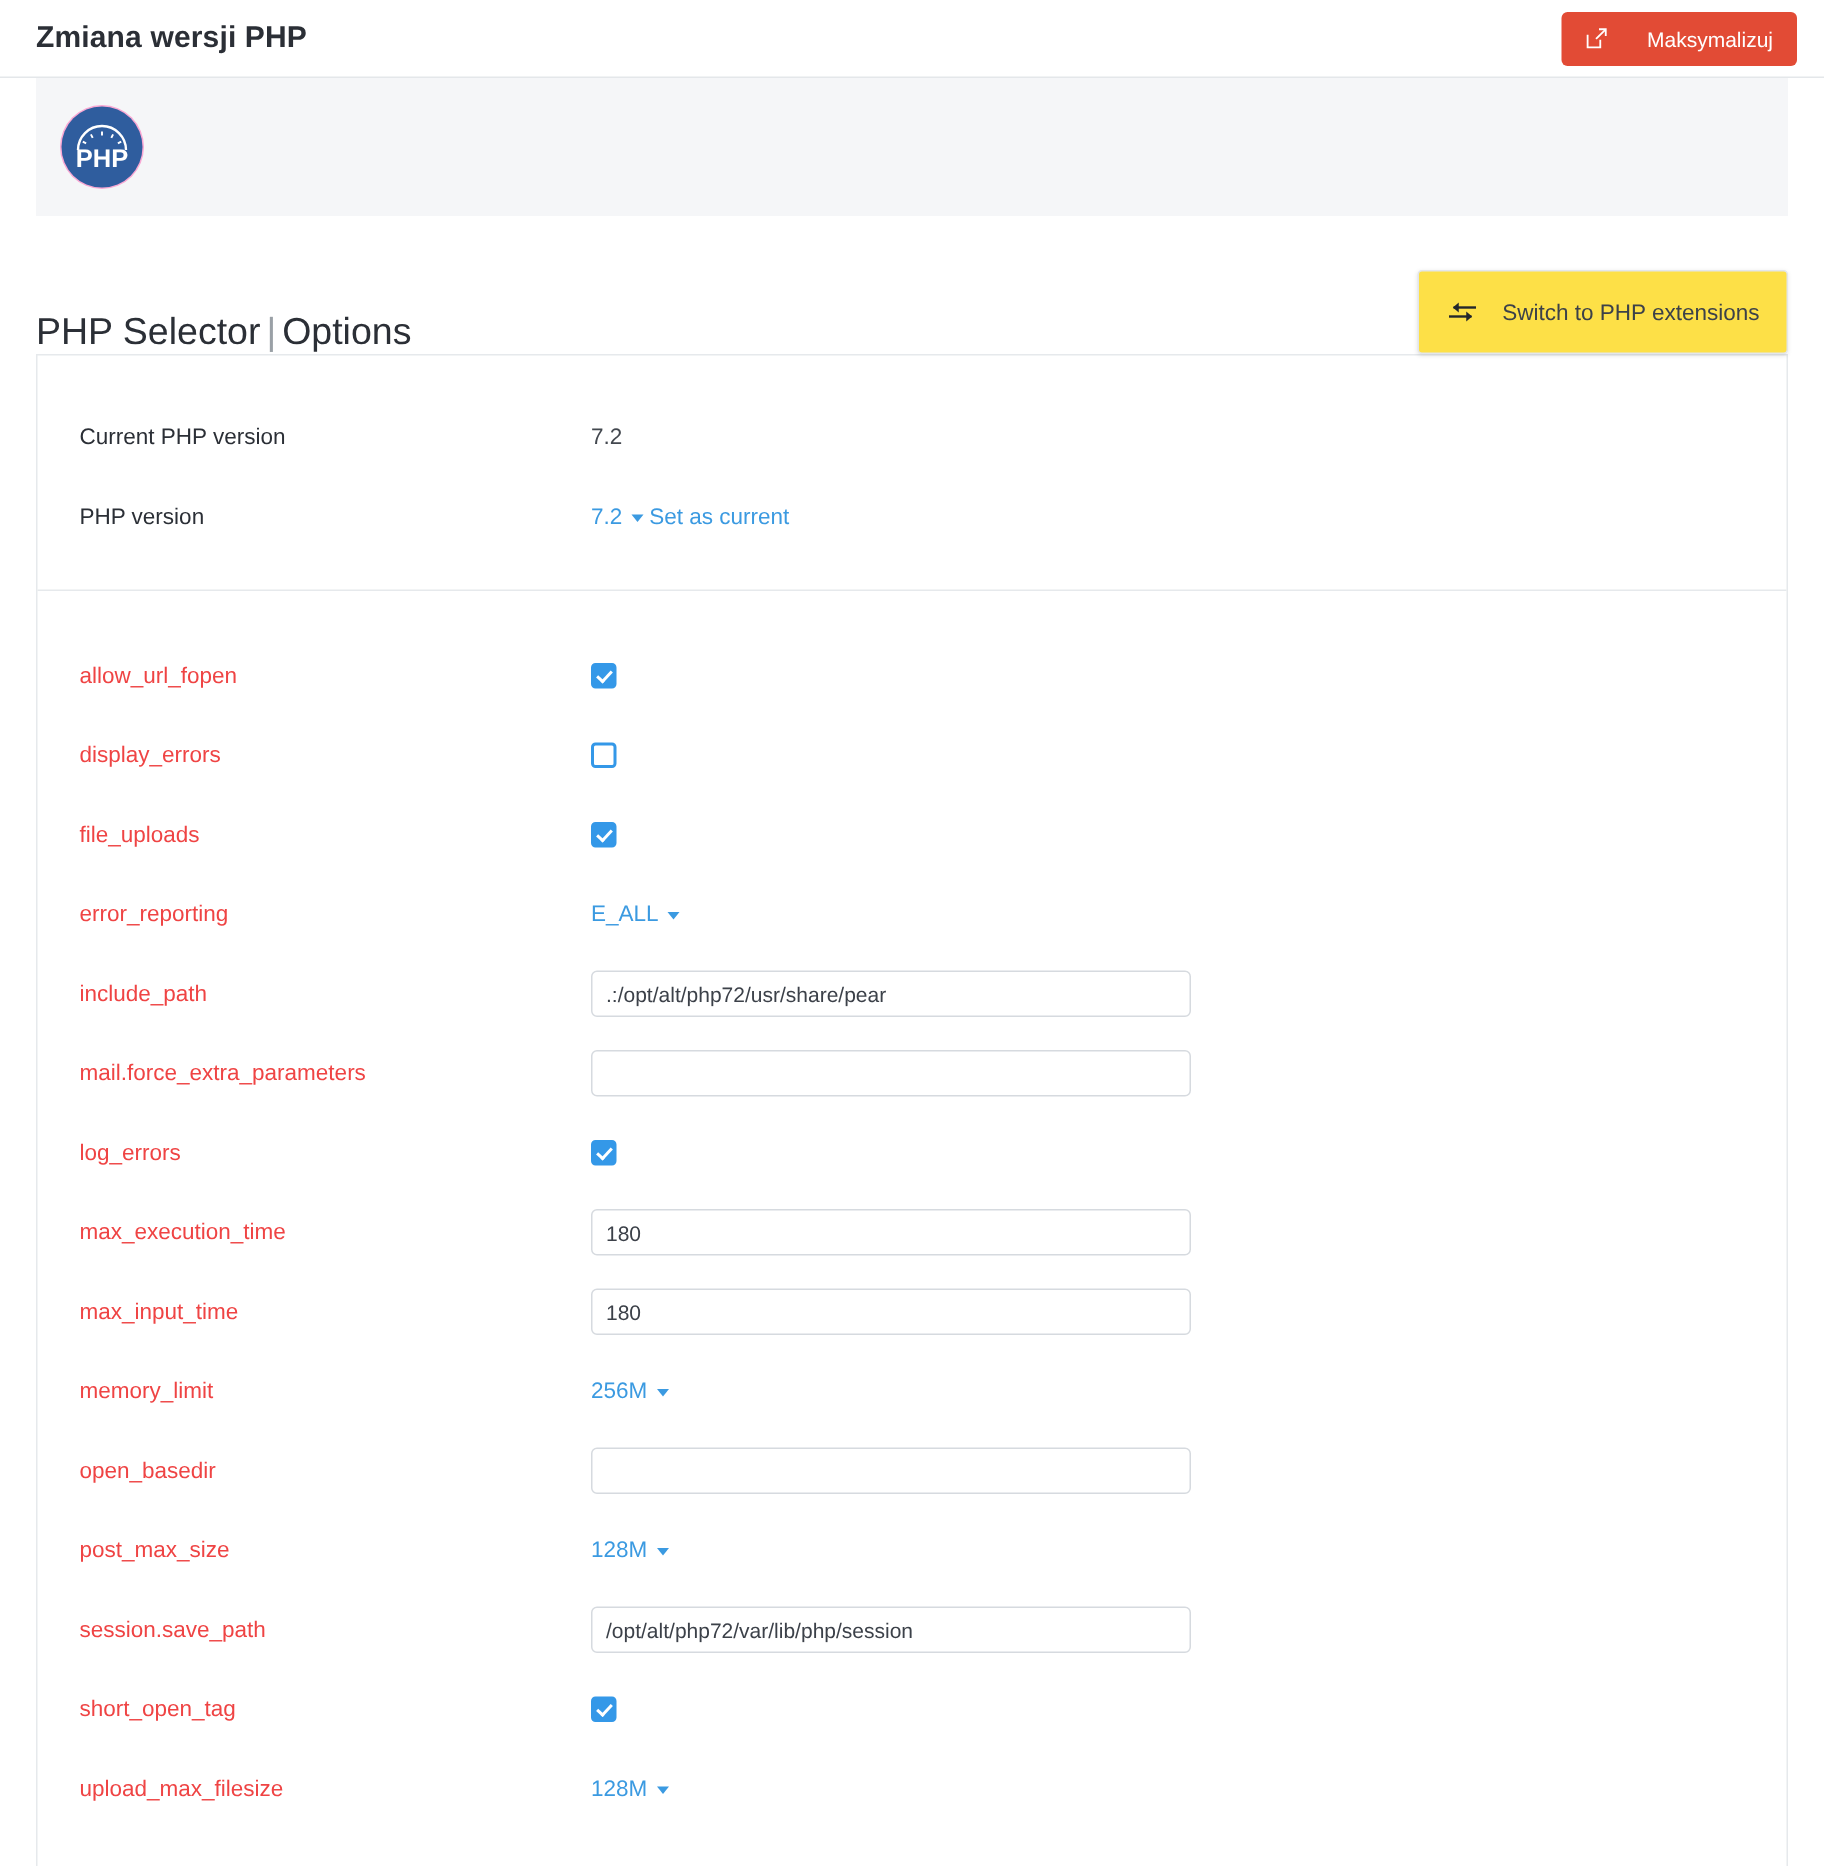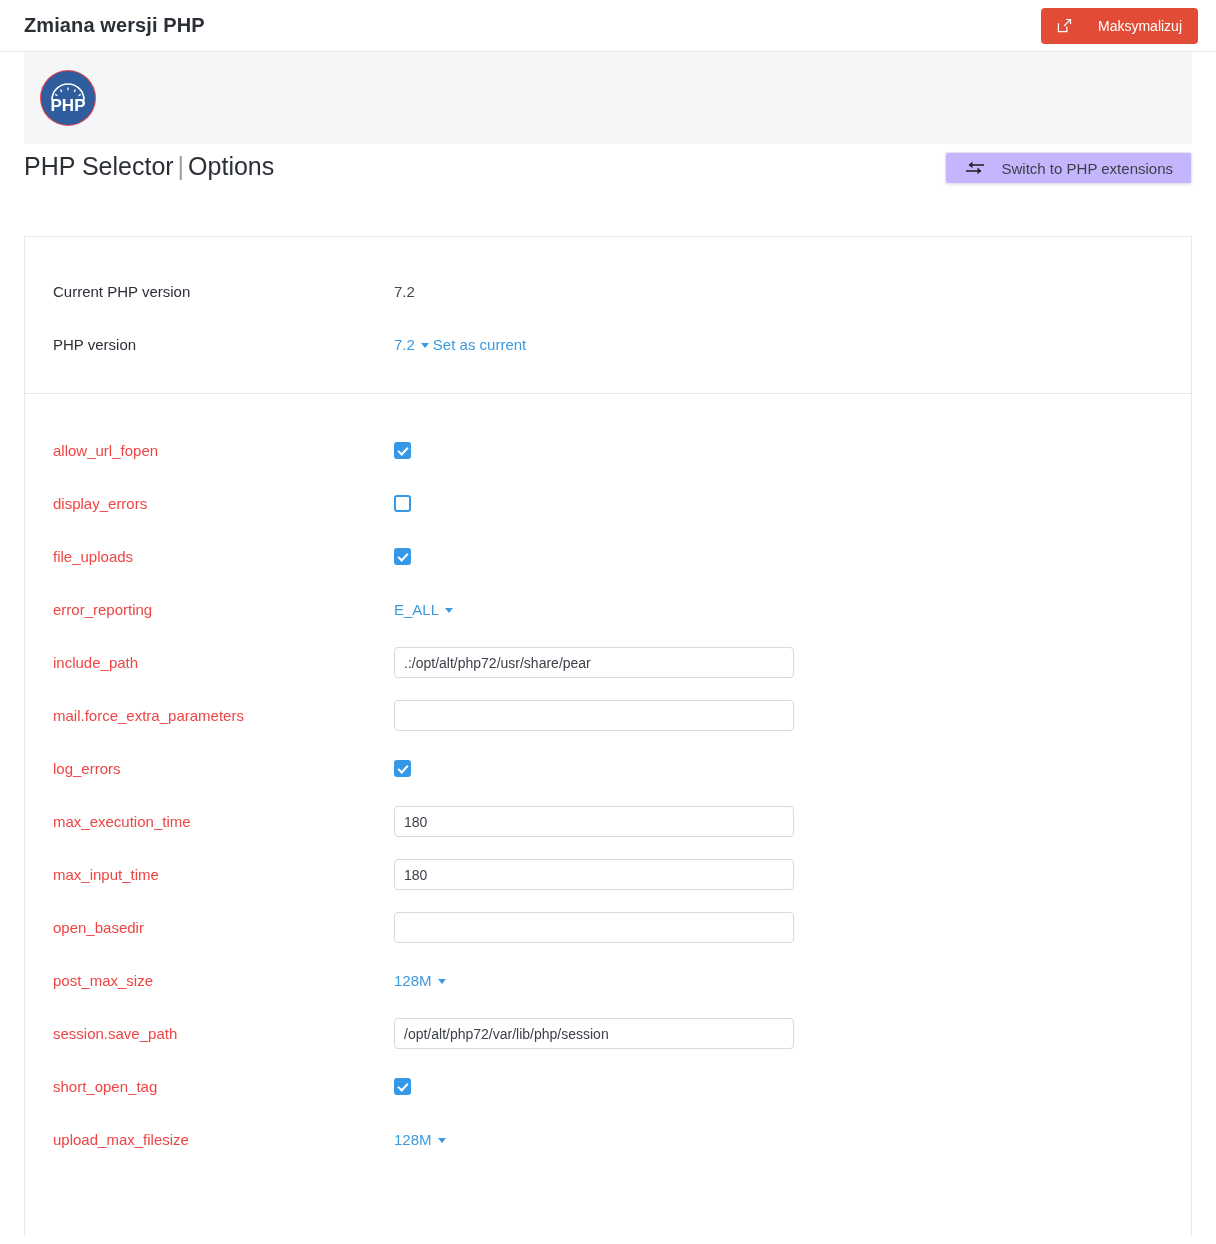--- a/index.html
+++ b/index.html
@@ -54,50 +54,50 @@
     background: #f5f6f8;
     height: 92px;
     margin: 0 24px;
     display: flex;
     align-items: center;
     padding-left: 16px;
   }
   .php-logo {
     width: 56px; height: 56px;
     border-radius: 50%;
-    background: #ef4444;
+    background: #f9a8d4;
     display: flex;
     align-items: flex-start;
     justify-content: center;
     position: relative;
   }
   .php-logo svg { display: block; }
 
   
   .title-row {
     display: flex;
-    align-items: flex-start;
+    align-items: flex-end;
     justify-content: space-between;
     margin: 0 24px;
     height: 92px;
     padding-top: 8px;
   }
   .page-title {
     font-size: 25px;
     color: #2b2f36;
     font-weight: normal;
     white-space: pre;
   }
   .page-title .sep { color: #9aa0a6; padding: 0 4px; }
   .btn-switch {
-    background: #c4b5fd;
+    background: #fde047;
     border: 1px solid #e3e6ea;
     border-radius: 3px;
     box-shadow: 0 1px 3px rgba(0,0,0,.10);
-    height: 32px;
+    height: 56px;
     padding: 0 18px;
     display: flex;
     align-items: center;
     gap: 16px;
     font-size: 15px;
     color: #3c4149;
     font-family: "Liberation Sans", sans-serif;
     cursor: pointer;
   }
   .btn-switch svg { display:block; }
@@ -310,20 +310,29 @@
           <input type="text" class="txt" value="180" style="">
         </div>
       </div>
       <div class="row">
         <div class="row-label">max_input_time</div>
         <div class="row-value">
           <input type="text" class="txt" value="180" style="">
         </div>
       </div>
       <div class="row">
+        <div class="row-label">memory_limit</div>
+        <div class="row-value">
+          <span class="dropdown">
+            <span>256M</span>
+            <span class="caret"></span>
+          </span>
+        </div>
+      </div>
+      <div class="row">
         <div class="row-label">open_basedir</div>
         <div class="row-value">
           <input type="text" class="txt" value="" style="">
         </div>
       </div>
       <div class="row">
         <div class="row-label">post_max_size</div>
         <div class="row-value">
           <span class="dropdown">
             <span>128M</span>

